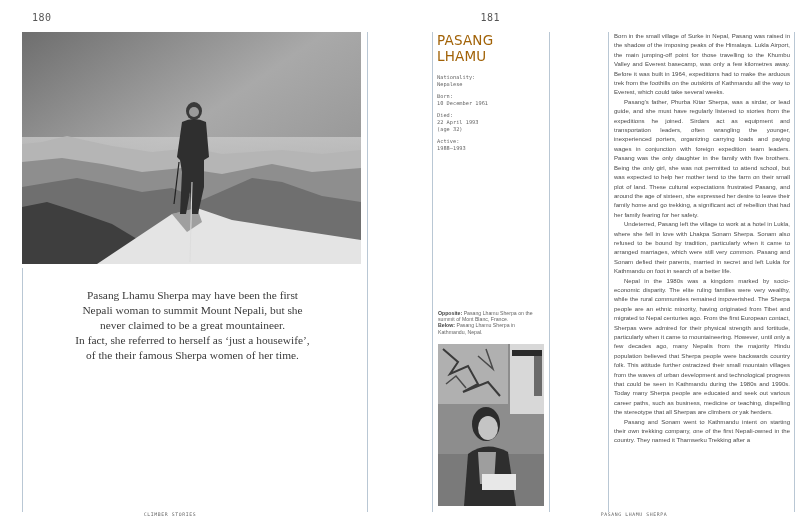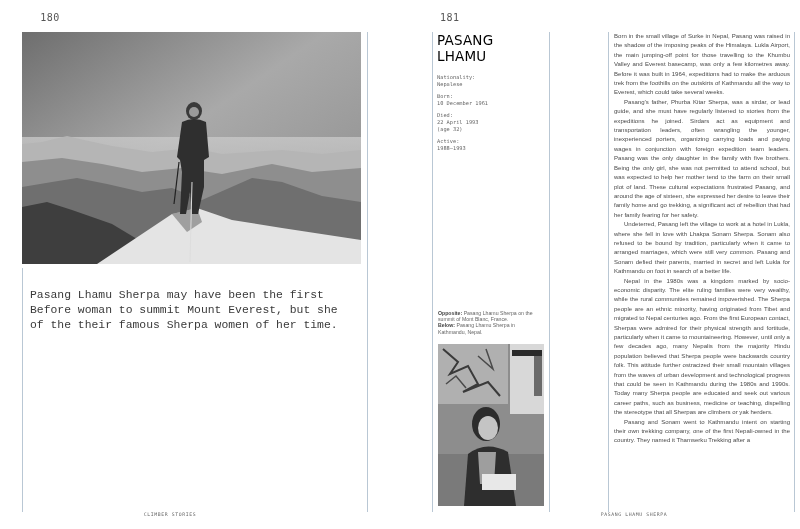--- a/index.html
+++ b/index.html
@@ -1,32 +1,32 @@
 <!DOCTYPE html>
 <html><head>
 <meta charset="utf-8">
 <style>
   * { box-sizing: border-box; margin: 0; padding: 0; }
   html, body { width: 800px; height: 529px; background: #ffffff; overflow: hidden; }
   body { position: relative; font-family: "Liberation Sans", sans-serif; color: #333; }
 
   .page-num { position: absolute; top: 12px; font-family: "DejaVu Sans Mono", monospace; font-size: 10px; color: #555; letter-spacing: 0.5px; }
-  .page-num.left { left: 32px; width: 36px; text-align: center; }
-  .page-num.right { left: 440px; width: 36px; text-align: left; }
+  .page-num.left { left: 32px; width: 36px; text-align: left; }
+  .page-num.right { left: 464px; width: 36px; text-align: right; }
 
   .rule { position: absolute; width: 1px; background: #b9c7d4; }
 
   .photo-main { position: absolute; left: 22px; top: 32px; width: 339px; height: 232px; overflow: hidden; background: #9a9a9a; }
   .photo-main svg { display: block; width: 100%; height: 100%; }
 
-  .pullquote { position: absolute; left: 30px; top: 288px; width: 325px; text-align: left; font-family: Liberation Mono, monospace; font-size: 11.4px; line-height: 15px; color: #3a3a3a; }
+  .pullquote { position: absolute; left: 30px; top: 288px; width: 325px; text-align: center; font-family: Liberation Serif, serif; font-size: 11.4px; line-height: 15px; color: #3a3a3a; }
   .pullquote div { white-space: nowrap; }
 
   .profile { position: absolute; left: 437px; top: 32px; width: 110px; }
-  .profile-title { font-family: "DejaVu Sans", sans-serif; font-size: 13.5px; line-height: 16px; color: #000000; letter-spacing: 0.2px; margin-bottom: 10px; }
+  .profile-title { font-family: "DejaVu Sans", sans-serif; font-size: 13.5px; line-height: 16px; color: #a16207; letter-spacing: 0.2px; margin-bottom: 10px; }
   .fact { font-family: "DejaVu Sans Mono", monospace; font-size: 5.3px; line-height: 6.6px; color: #666; margin-bottom: 6px; }
 
   .caption { position: absolute; left: 438px; top: 310px; width: 106px; font-family: "Liberation Sans", sans-serif; font-size: 5.2px; line-height: 6.2px; color: #666; }
   .caption b { color: #444; font-weight: bold; }
 
   .photo-small { position: absolute; left: 438px; top: 344px; width: 106px; height: 162px; overflow: hidden; background: #888; }
   .photo-small svg { display: block; width: 100%; height: 100%; }
 
   .body-text { position: absolute; left: 614px; top: 32px; width: 176px; font-family: "Liberation Sans", sans-serif; font-size: 6.05px; line-height: 9.4px; color: #4a4a4a; text-align: justify; }
   .body-text p { text-indent: 0; }
@@ -69,21 +69,23 @@
     <ellipse cx="172" cy="79" rx="8" ry="9" fill="#3a3a3a"></ellipse>
     <circle cx="172" cy="80" r="5" fill="#9a9a9a"></circle>
     <path d="M160 90 Q172 84 184 90 L187 125 L182 128 L182 155 L176 182 L170 182 L168 160 L164 182 L158 182 L160 140 L158 128 L155 125 Z" fill="#2f2f2f"></path>
     <line x1="157" y1="130" x2="152" y2="172" stroke="#222" stroke-width="1.2"></line>
     <line x1="170" y1="150" x2="168" y2="230" stroke="#ddd" stroke-width="1"></line>
   </svg>
 </div>
 
 <div class="pullquote">
   <div>Pasang Lhamu Sherpa may have been the first</div>
-  <div>Before woman to summit Mount Everest, but she</div>
+  <div>Nepali woman to summit Mount Nepali, but she</div>
+  <div>never claimed to be a great mountaineer.</div>
+  <div>In fact, she referred to herself as ‘just a housewife’,</div>
   <div>of the their famous Sherpa women of her time.</div>
 </div>
 
 <div class="footer left">CLIMBER STORIES</div>
 
 <div class="page-num right">181</div>
 
 <div class="rule" style="left:432px; top:32px; height:480px;"></div>
 <div class="rule" style="left:549px; top:32px; height:480px;"></div>
 <div class="rule" style="left:608px; top:32px; height:480px;"></div>

